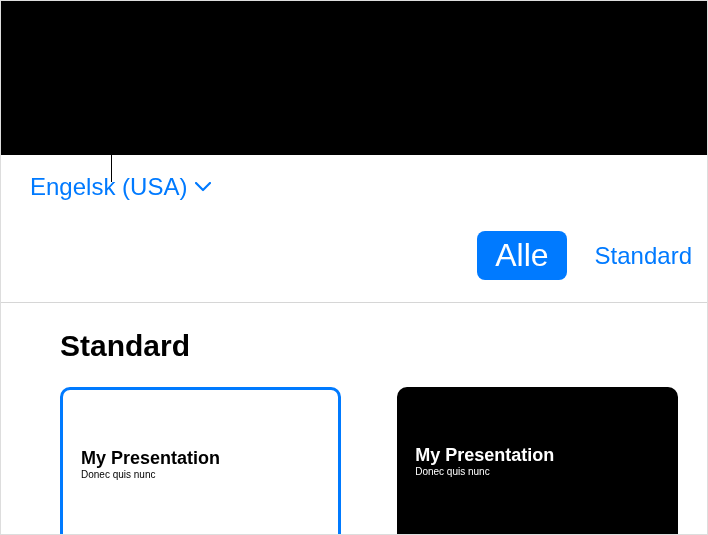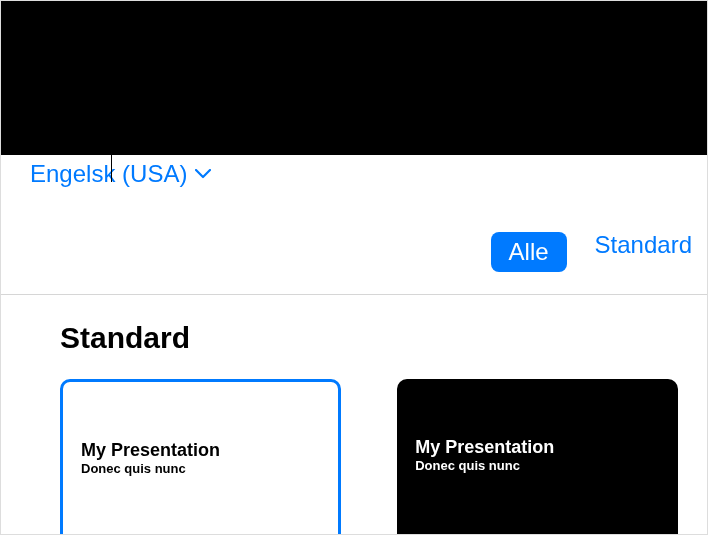--- a/index.html
+++ b/index.html
@@ -27,21 +27,21 @@
       width: 1px;
       height: 64px;
       background: #000;
       z-index: 10;
     }
     .header-area {
       background: #fff;
       border-bottom: 1px solid #d6d6d6;
     }
     .language-row {
-      padding: 5px 30px 10px 30px;
+      padding: 18px 30px 10px 30px;
       display: flex;
       align-items: flex-start;
     }
     .language-select {
       display: flex;
       align-items: center;
       color: #007aff;
       font-size: 24px;
       font-weight: 400;
       cursor: pointer;
@@ -54,27 +54,26 @@
     .filter-row {
       display: flex;
       justify-content: flex-end;
       align-items: center;
       padding: 20px 16px 22px 30px;
       gap: 28px;
     }
     .pill-btn {
       background: #007aff;
       color: #fff;
-      font-size: 24px;
+      font-size: 32px;
       font-weight: 400;
       padding: 6px 18px;
       border-radius: 8px;
       border: none;
       cursor: pointer;
-      margin-top: 14px;
     }
     .text-btn {
       background: none;
       border: none;
       color: #007aff;
       font-size: 24px;
       font-weight: 400;
       cursor: pointer;
     }
     .content-area {
@@ -107,22 +106,22 @@
     }
     .template-inner {
       padding: 58px 18px 0 18px;
     }
     .template-title {
       font-size: 18px;
       font-weight: 700;
       margin-bottom: 0;
     }
     .template-sub {
-      font-size: 13px;
-      font-weight: 700;
+      font-size: 10px;
+      font-weight: 400;
     }
     .template-card.selected .template-title,
     .template-card.selected .template-sub {
       color: #000;
     }
     .template-card.dark .template-title,
     .template-card.dark .template-sub {
       color: #fff;
     }
     .outer-frame {

